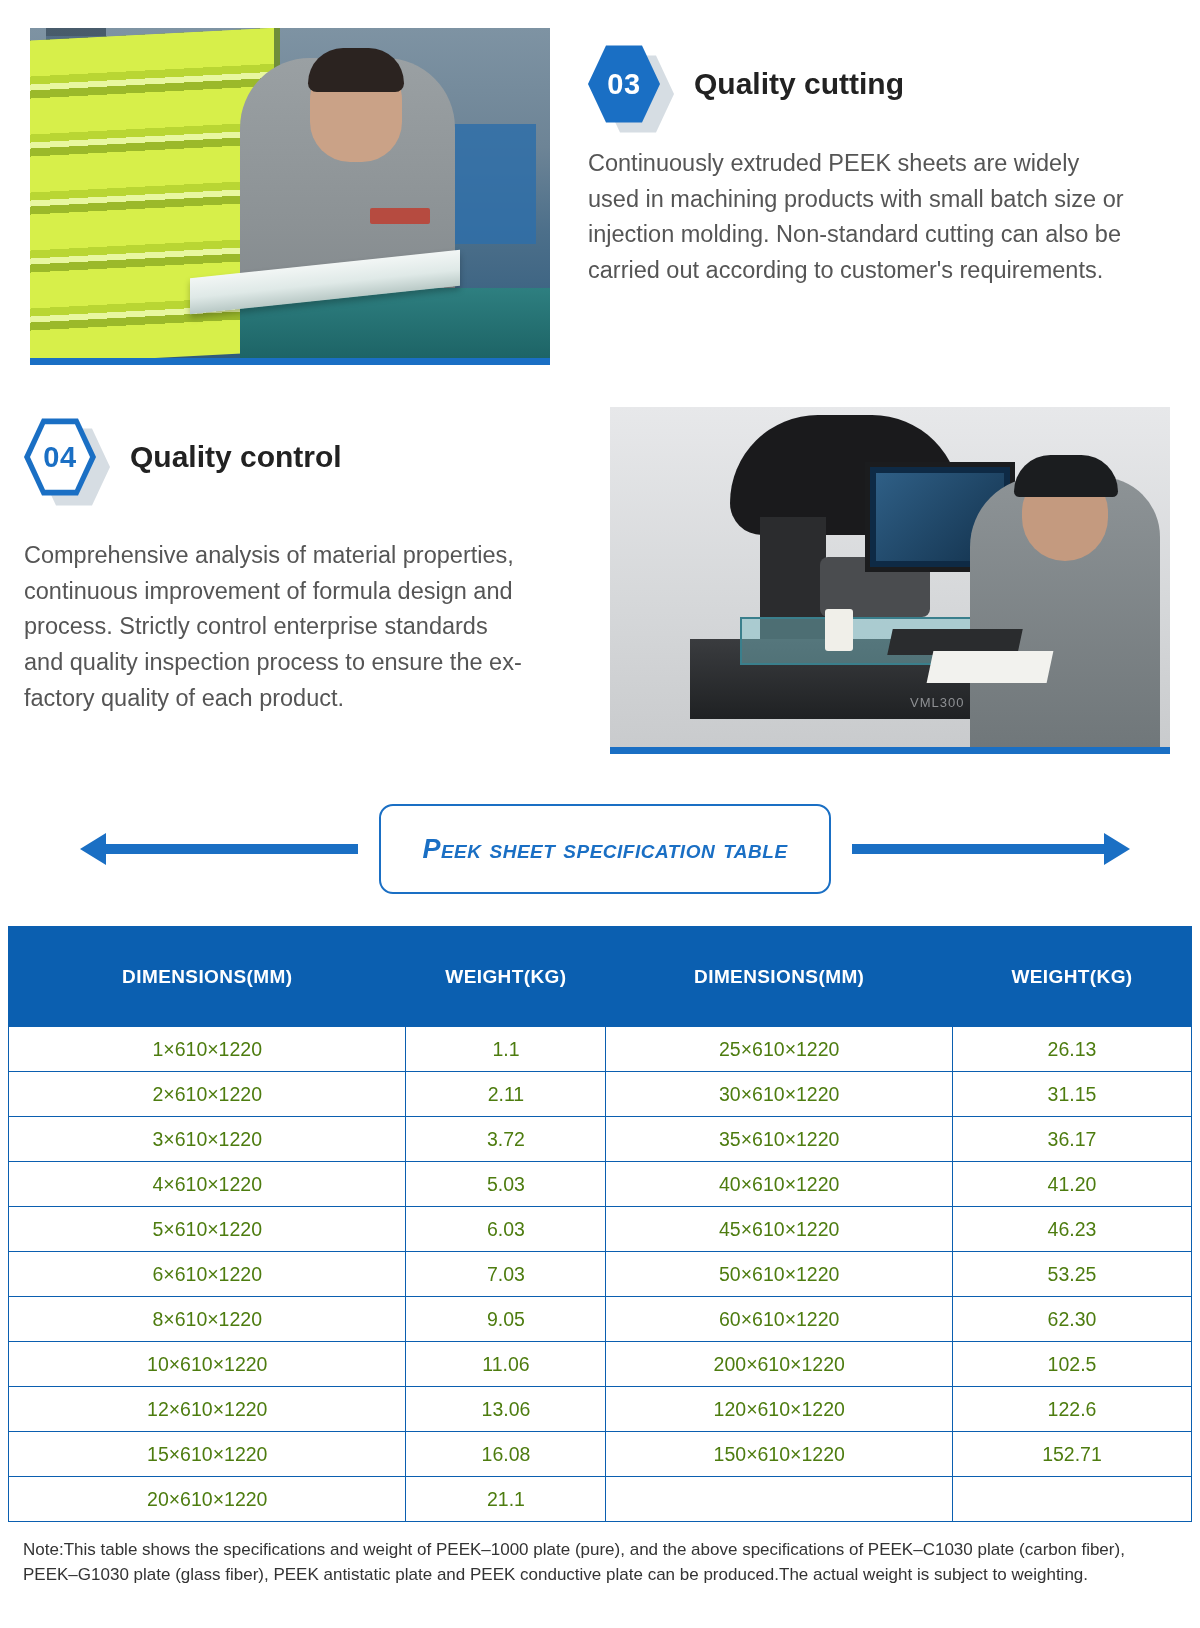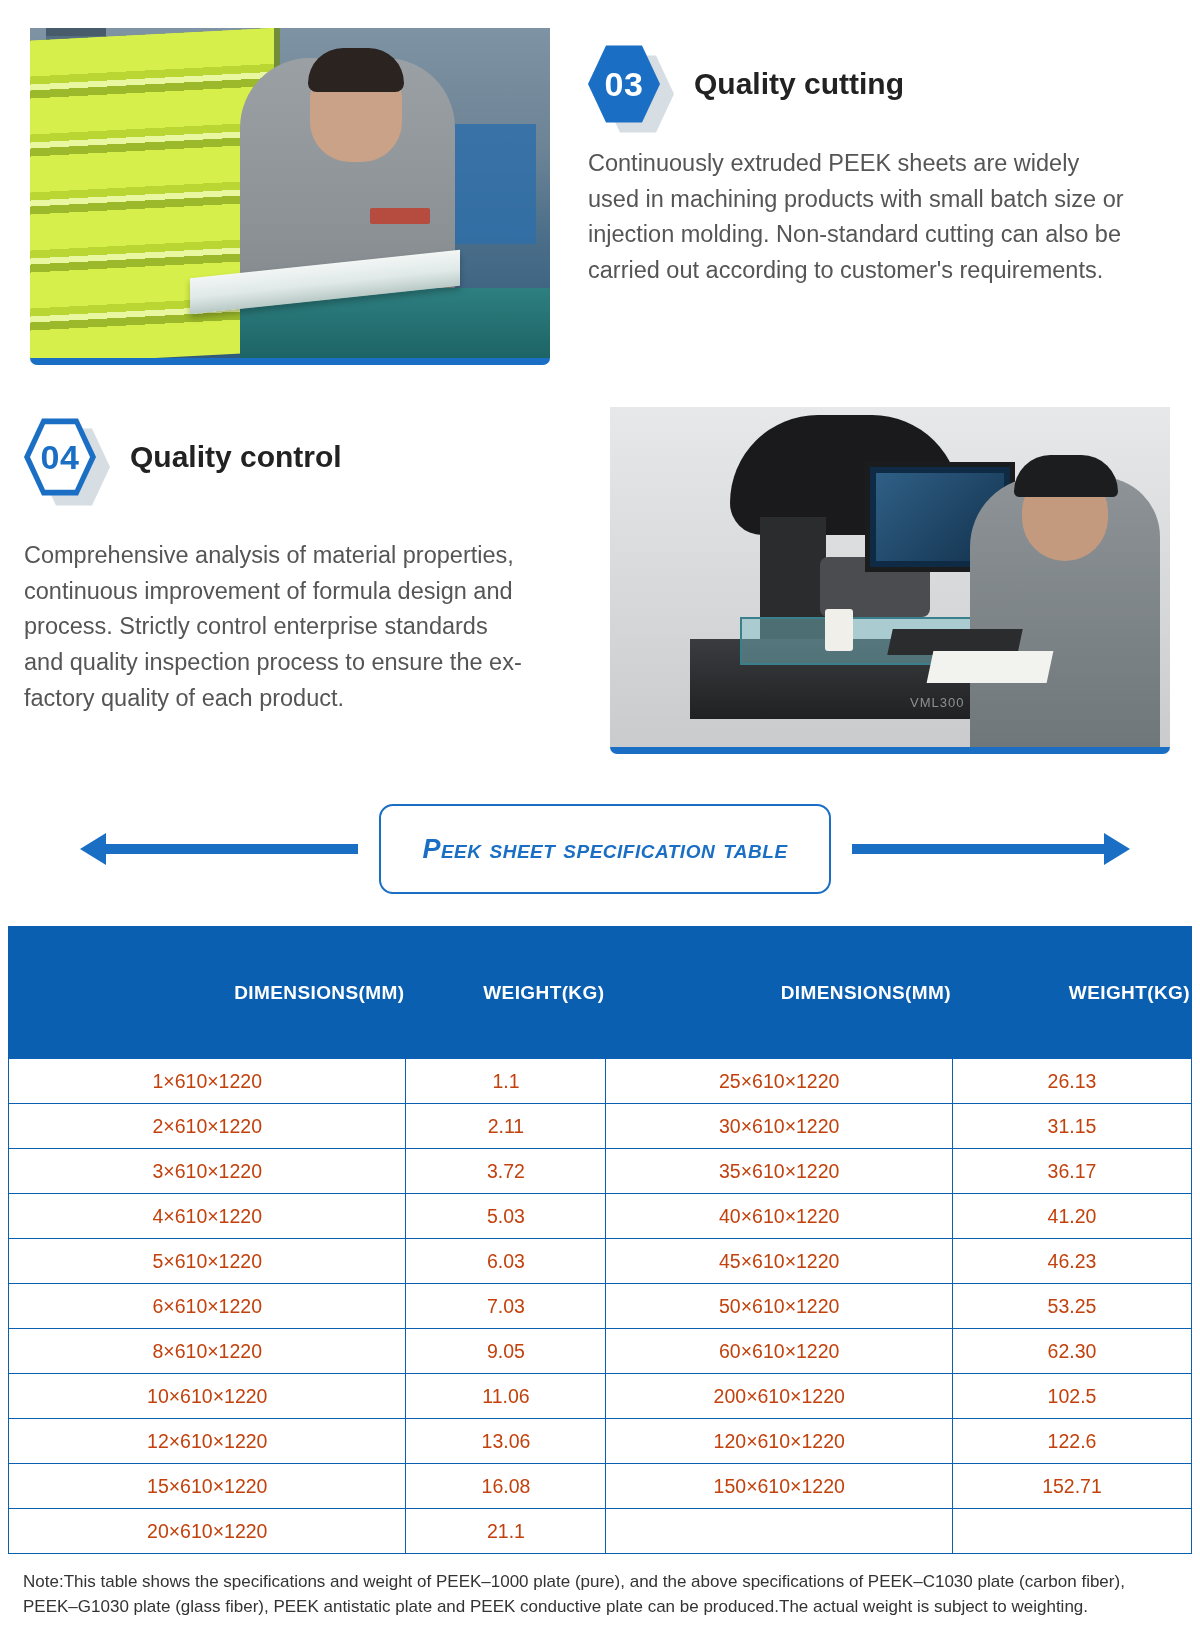--- a/index.html
+++ b/index.html
@@ -21,21 +21,20 @@
   .sec03 {
     position: relative;
     display: flex;
     padding: 28px 40px 0 30px;
   }
   .photo-frame {
     position: relative;
     border-bottom: 7px solid #1a6fc4;
     line-height: 0;
     flex: none;
-    border-radius: 7px;
   }
   .photo-03 {
     width: 520px;
     height: 330px;
     position: relative;
     overflow: hidden;
     background: #2c4a63;
   }
   
   .ph03-bg {
@@ -96,21 +95,21 @@
     padding-left: 38px;
     padding-top: 16px;
   }
   .head-row { display: flex; align-items: center; }
   .hex {
     position: relative;
     width: 72px; height: 80px;
     flex: none;
     display: flex; align-items: center; justify-content: center;
     color: #fff;
-    font-size: 34px;
+    font-size: 29px;
     font-weight: bold;
     letter-spacing: .5px;
   }
   .hex::before {
     content: "";
     position: absolute; inset: 0;
     background: #1a6fc4;
     clip-path: polygon(25% 2%, 75% 2%, 100% 50%, 75% 98%, 25% 98%, 0% 50%);
   }
   .hex.outline::before {
@@ -232,29 +231,29 @@
     margin: 0 auto;
     border-collapse: collapse;
     font-size: 19px;
   }
   table.spec thead th {
     background: #0b5fb0;
     color: #fff;
     font-size: 19px;
     font-weight: bold;
     letter-spacing: .4px;
-    height: 132px;
+    height: 100px;
     border: 1px solid #0b5fb0;
-    text-align: right;
+    text-align: center;
   }
   table.spec tbody td {
     height: 45px;
     border: 1px solid #0b5fb0;
     text-align: center;
-    color: #c2410c;
+    color: #4d7c0f;
     font-size: 19.5px;
   }
   table.spec col.c1 { width: 33.6%; }
   table.spec col.c2 { width: 16.9%; }
   table.spec col.c3 { width: 29.3%; }
   table.spec col.c4 { width: 20.2%; }
 
   .note {
     padding: 16px 18px 20px 23px;
     font-size: 17px;

